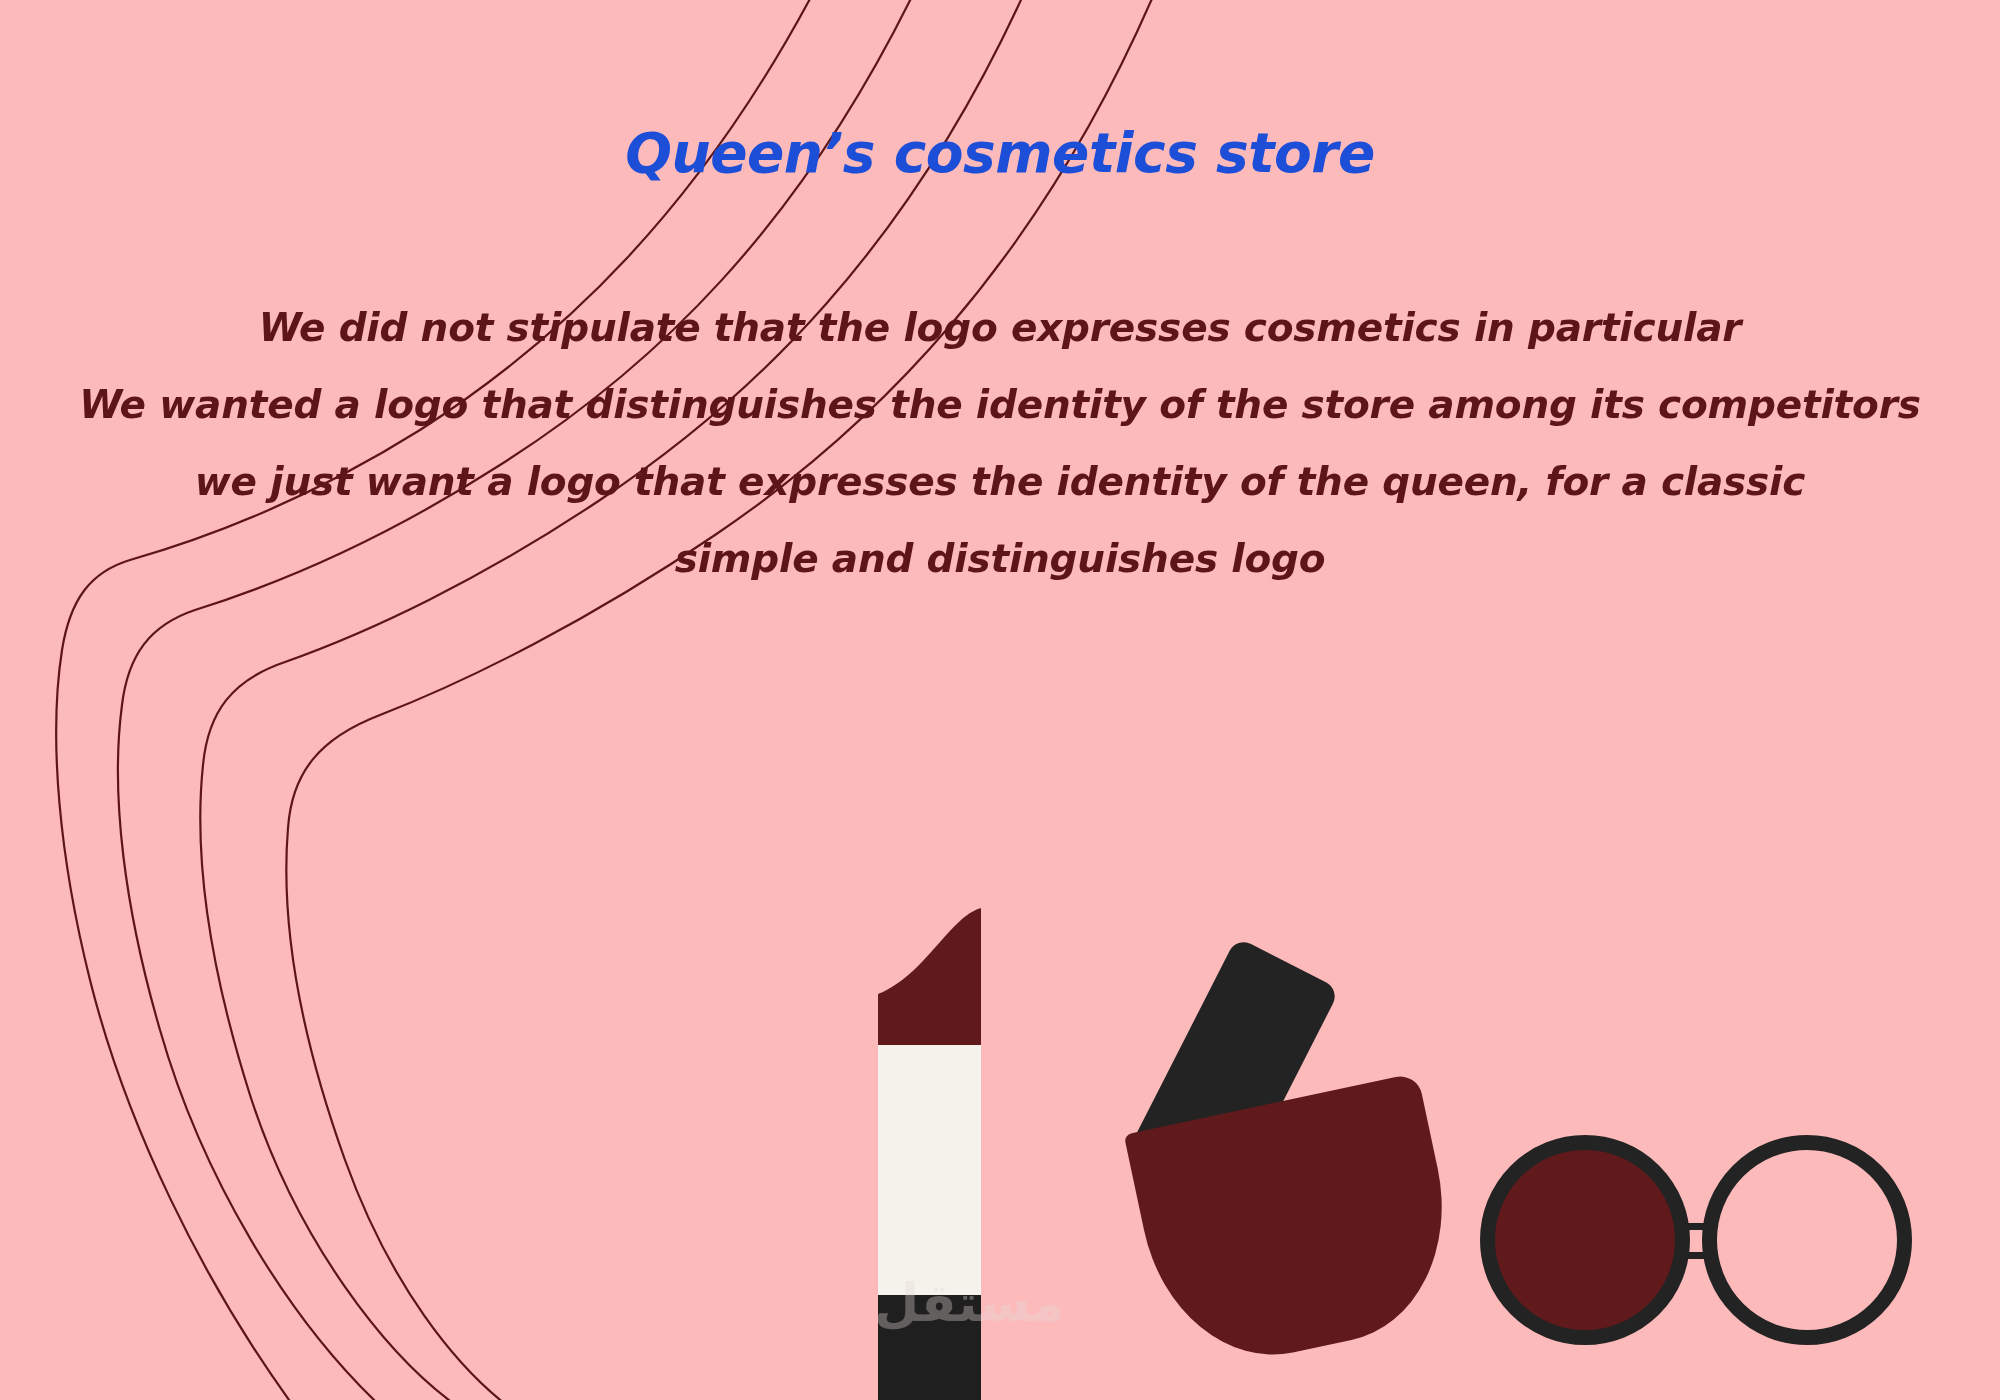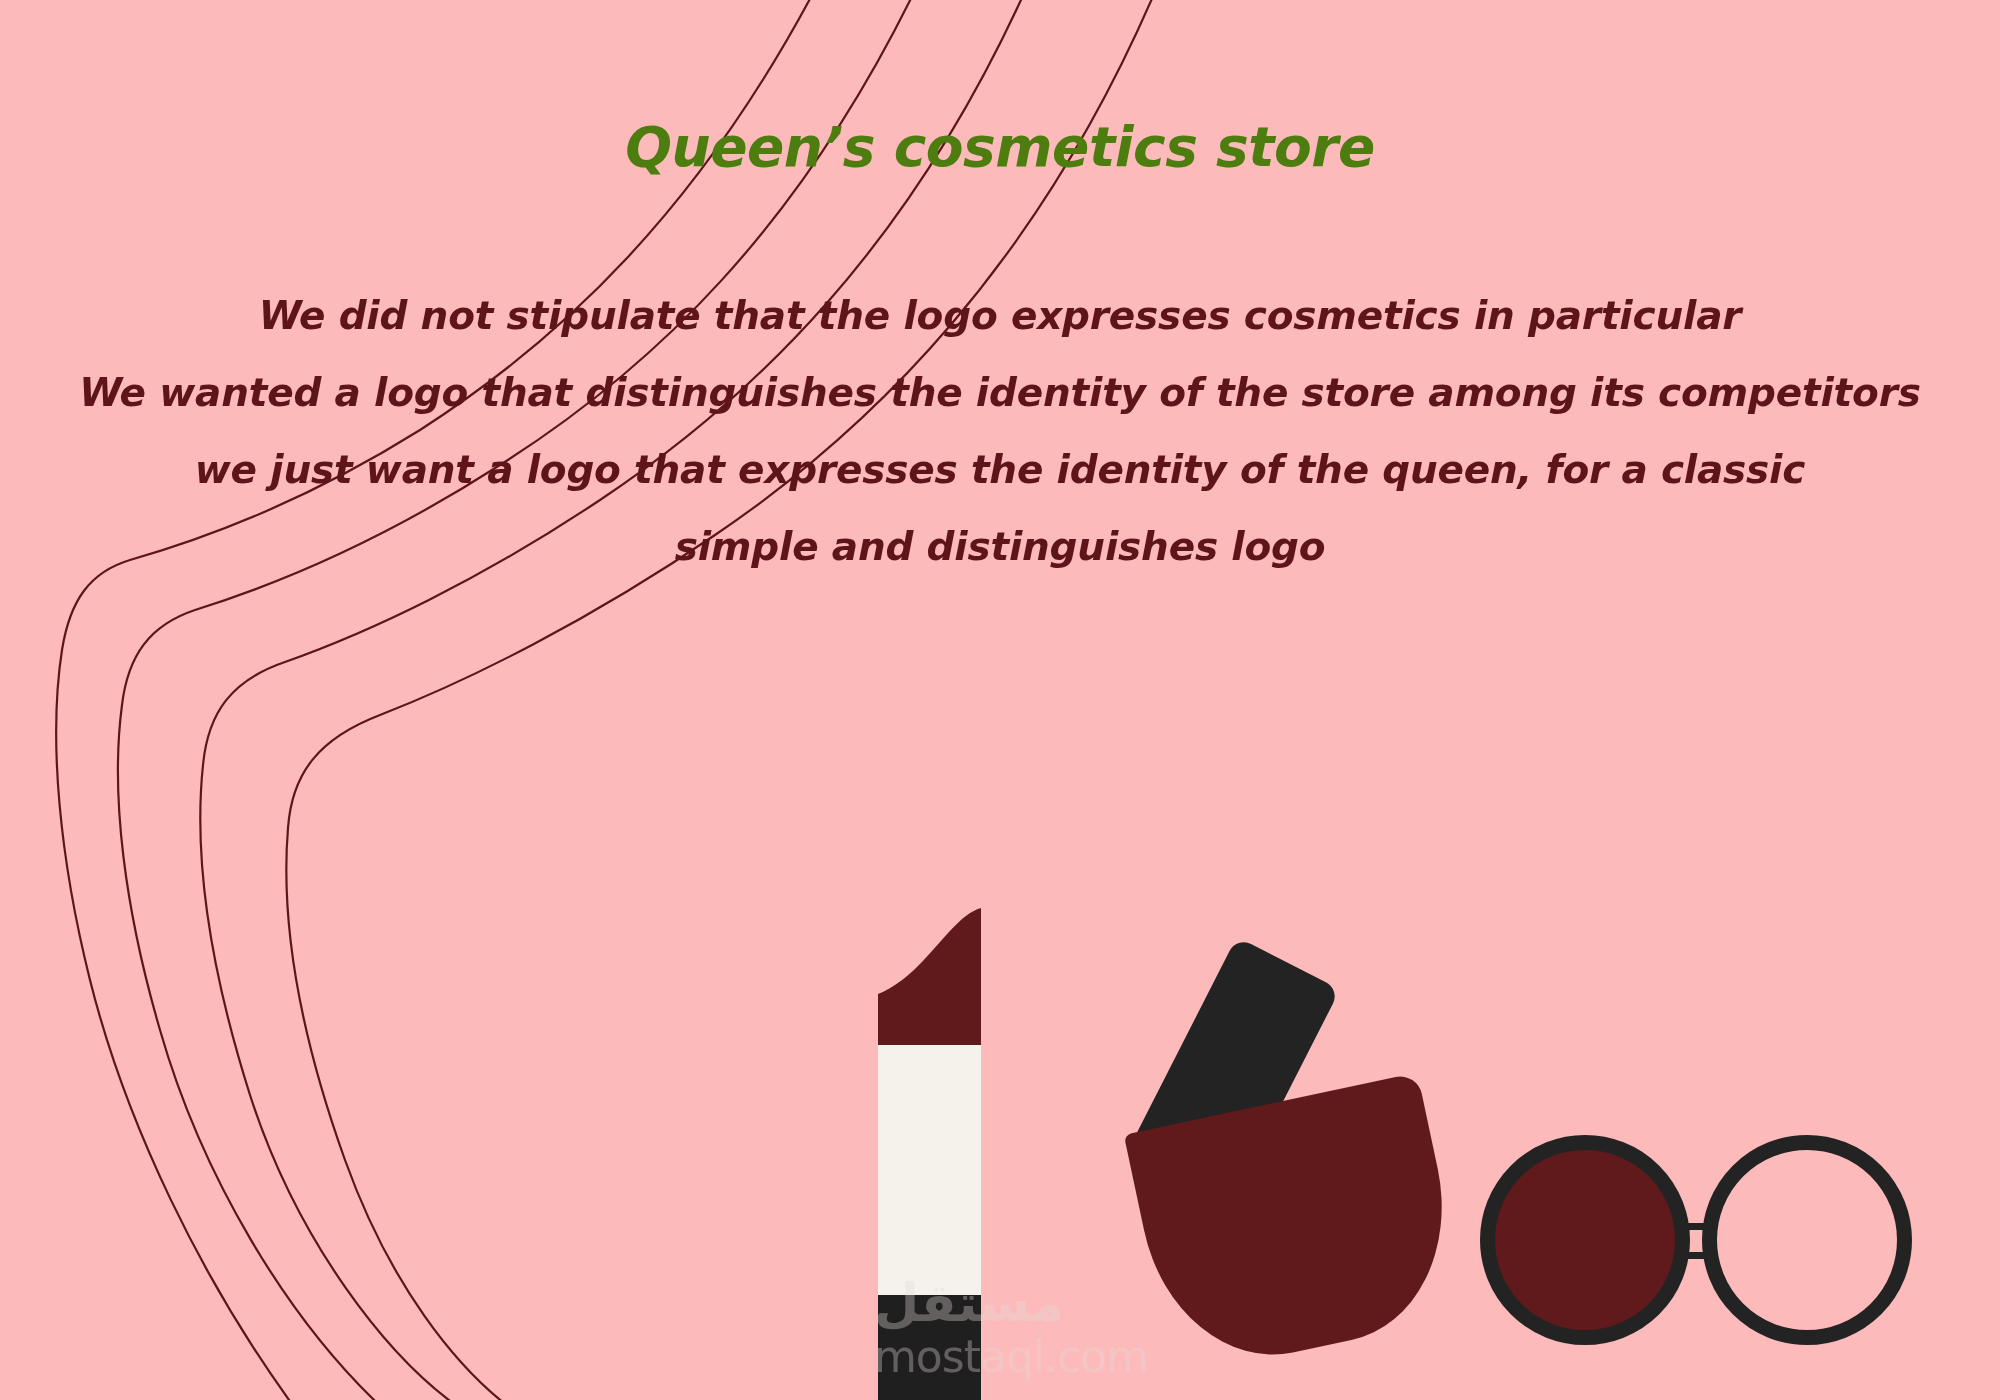--- a/index.html
+++ b/index.html
@@ -29,28 +29,28 @@
     pointer-events: none;
   }
   #text-block {
     position: absolute;
     left: 0;
     top: 0;
     width: 2000px;
     text-align: center;
   }
   .poster-title {
-    margin: 2px;
+    margin: 8px;
     padding-top: 118px;
     font-family: "DejaVu Sans", sans-serif;
     font-weight: bold;
     font-style: italic;
     font-size: 55px;
     letter-spacing: -0.5px;
-    color: #4d7c0f;
+    color: #1d4ed8;
     line-height: 1;
   }
   .body-lines {
     margin: 0;
     padding-top: 100px;
   }
   .body-line {
     font-family: "DejaVu Sans", sans-serif;
     font-weight: bold;
     font-style: italic;
@@ -237,16 +237,15 @@
   </div>
 
   <div id="compact">
     <div id="compact-hinge"></div>
     <div class="compact-disc" id="compact-pan"></div>
     <div class="compact-disc" id="compact-mirror"></div>
   </div>
 
   <div id="watermark">
     <div id="wm-arabic">مستقل</div>
-    <div id="wm-domain">mostaql.com</div>
   </div>
 
 </div>
 
 </body></html>

